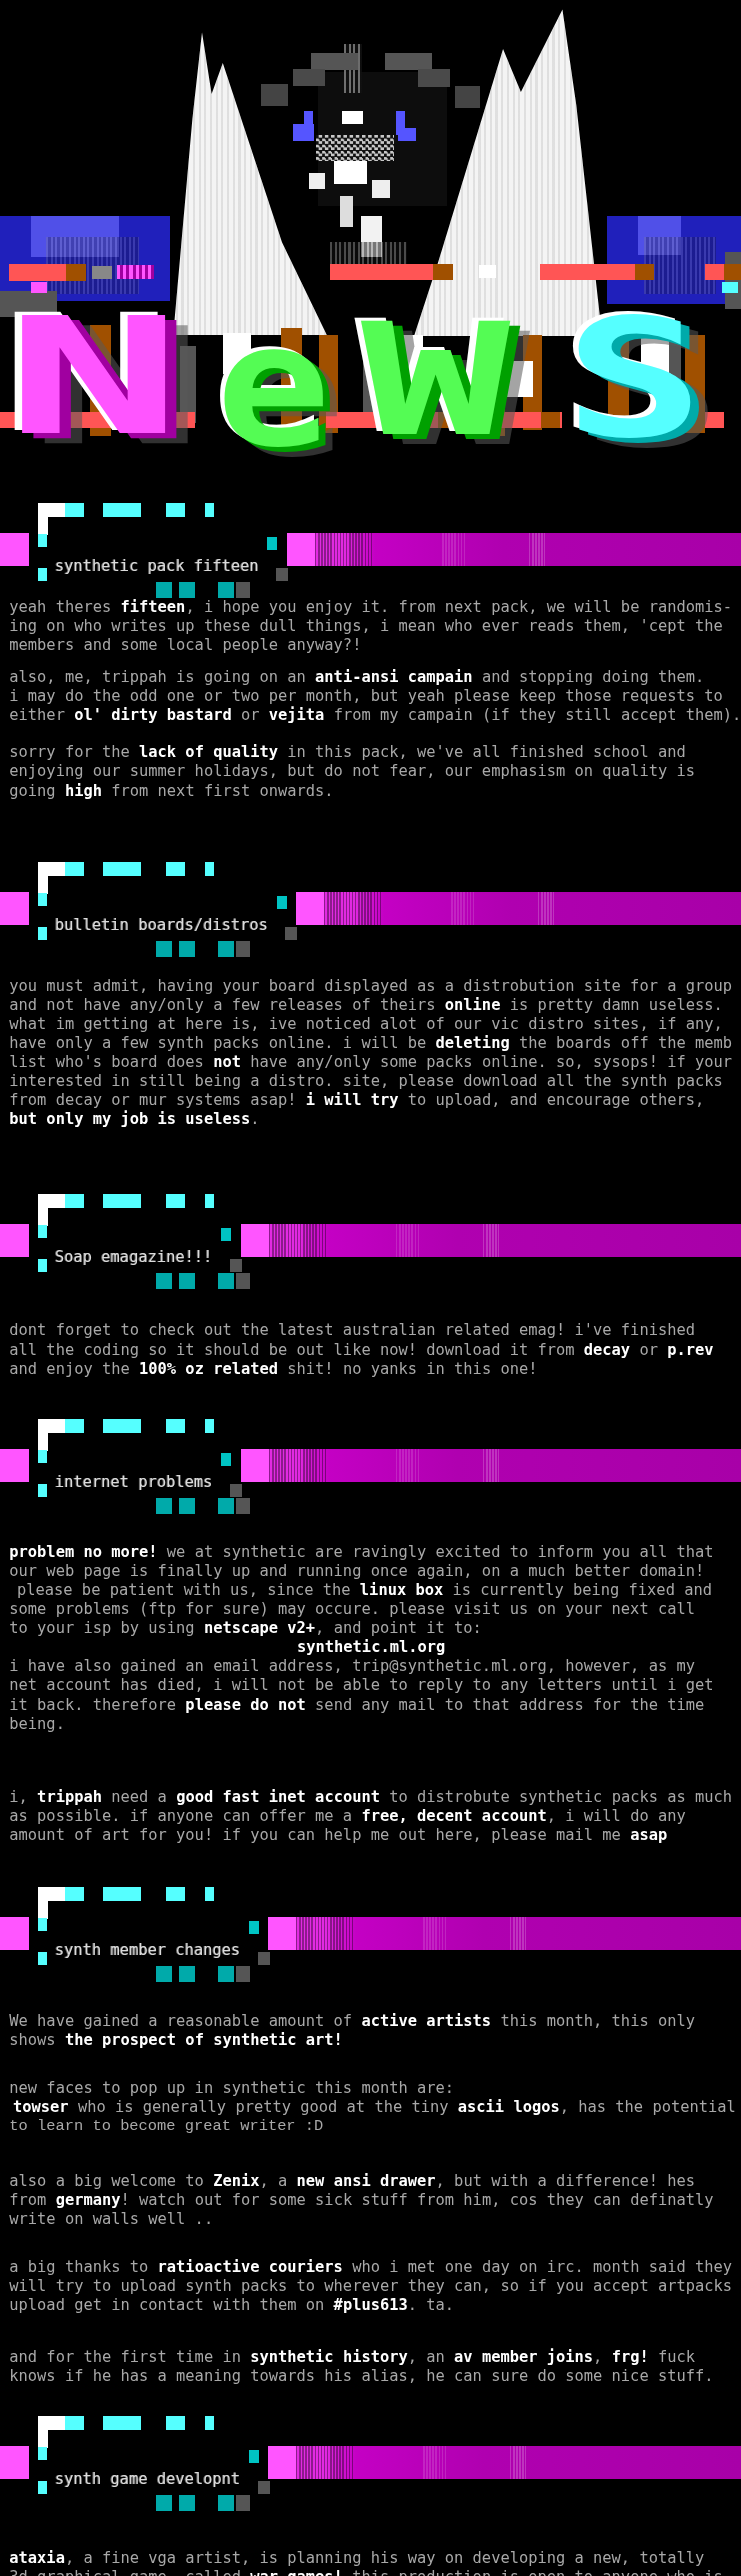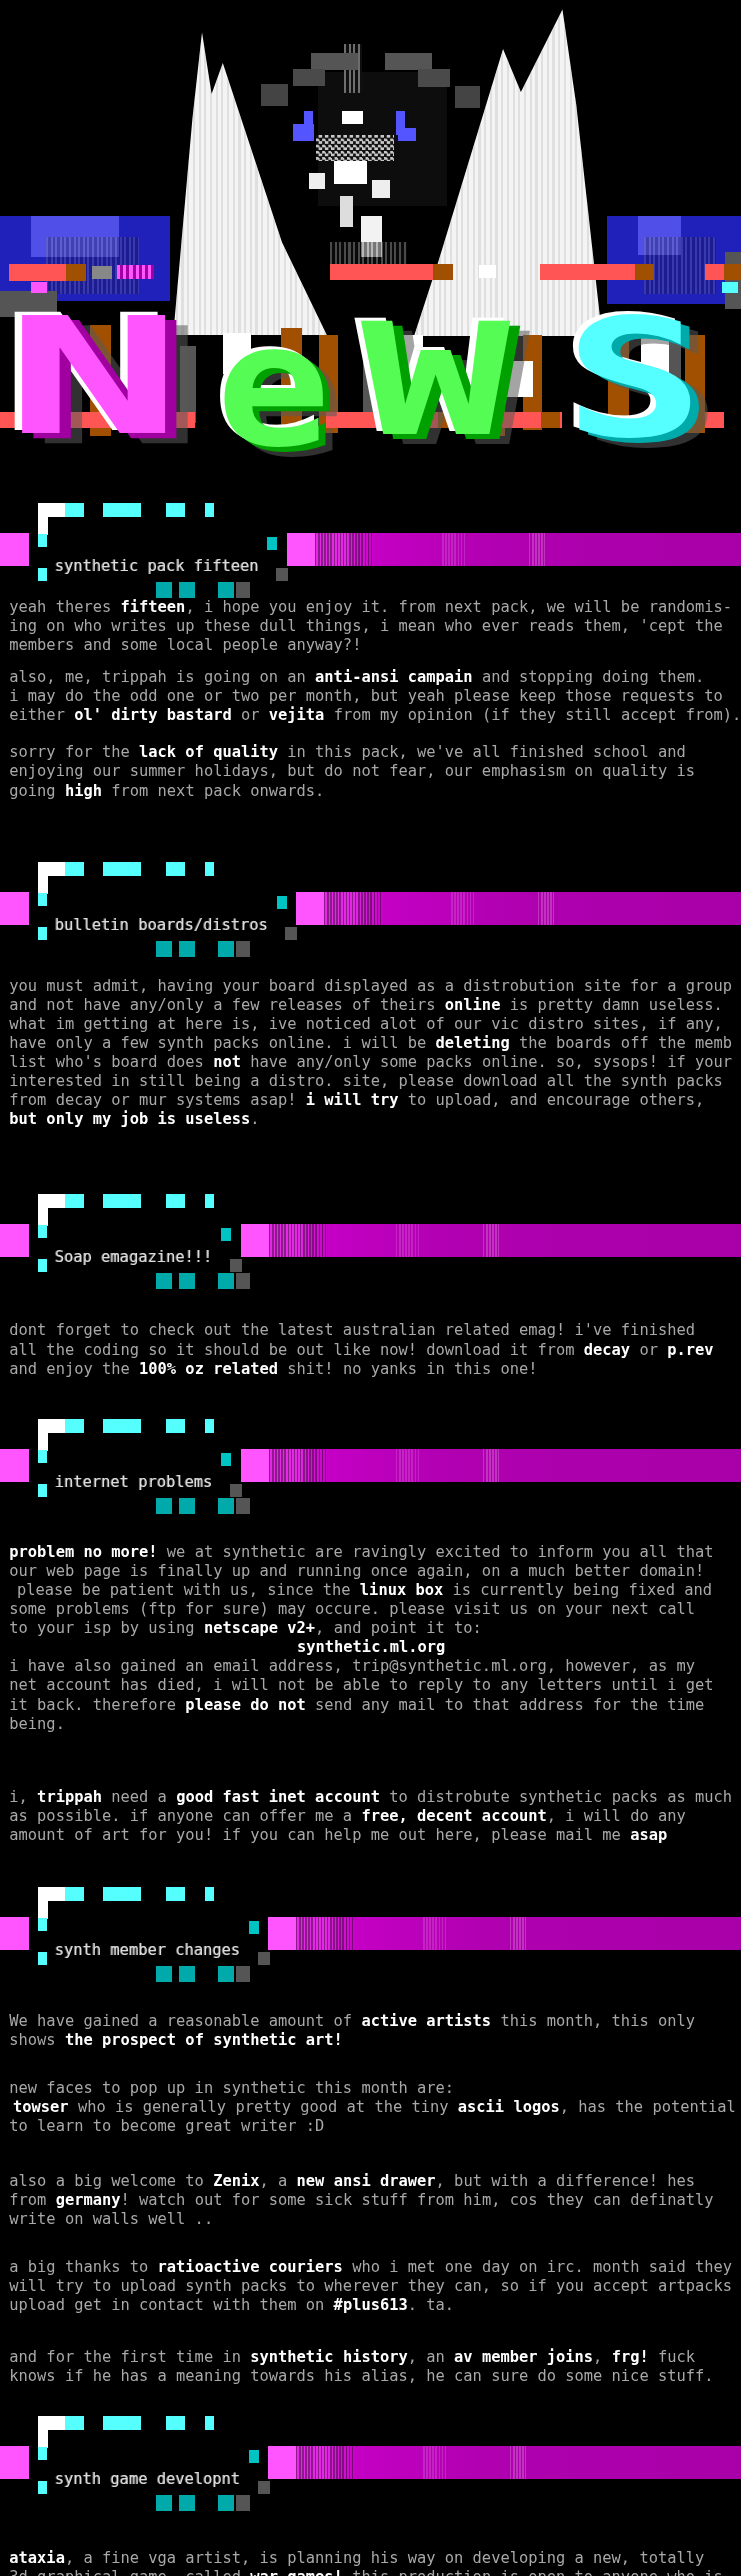--- a/index.html
+++ b/index.html
@@ -168,24 +168,24 @@
         <div class="teal t1"></div>
         <div class="teal t2"></div>
         <div class="teal t3"></div>
         <div class="tg"></div>
       </div>
       <div class="line" style="left: 9.3px; top: 598px;"><span class="t-n">yeah theres </span><span class="t-w">fifteen</span><span class="t-n">, i hope you enjoy it. from next pack, we will be randomis-</span></div>
       <div class="line" style="left: 9.3px; top: 617px;"><span class="t-n">ing on who writes up these dull things, i mean who ever reads them, 'cept the</span></div>
       <div class="line" style="left: 9.3px; top: 636px;"><span class="t-n">members and some local people anyway?!</span></div>
       <div class="line" style="left: 9.3px; top: 668px;"><span class="t-n">also, me, trippah is going on an </span><span class="t-w">anti-ansi campain</span><span class="t-n"> and stopping doing them.</span></div>
       <div class="line" style="left: 9.3px; top: 687px;"><span class="t-n">i may do the odd one or two per month, but yeah please keep those requests to</span></div>
-      <div class="line" style="left: 9.3px; top: 706px;"><span class="t-n">either </span><span class="t-w">ol' dirty bastard</span><span class="t-n"> or </span><span class="t-w">vejita</span><span class="t-n"> from my opinion (if they still accept from).</span></div>
+      <div class="line" style="left: 9.3px; top: 706px;"><span class="t-n">either </span><span class="t-w">ol' dirty bastard</span><span class="t-n"> or </span><span class="t-w">vejita</span><span class="t-n"> from my campain (if they still accept them).</span></div>
       <div class="line" style="left: 9.3px; top: 743px;"><span class="t-n">sorry for the </span><span class="t-w">lack of quality</span><span class="t-n"> in this pack, we've all finished school and</span></div>
       <div class="line" style="left: 9.3px; top: 762px;"><span class="t-n">enjoying our summer holidays, but do not fear, our emphasism on quality is</span></div>
-      <div class="line" style="left: 9.3px; top: 782px;"><span class="t-n">going </span><span class="t-w">high</span><span class="t-n"> from next pack onwards.</span></div>
+      <div class="line" style="left: 9.3px; top: 782px;"><span class="t-n">going </span><span class="t-w">high</span><span class="t-n"> from next first onwards.</span></div>
       <div class="hdr" style="top: 862px;">
         <div class="deco-white"></div>
         <div class="deco-stub"></div>
         <div class="dash d1"></div>
         <div class="dash d2"></div>
         <div class="dash d3"></div>
         <div class="dash d4"></div>
         <div class="tick1"></div>
         <div class="tick2"></div>
         <div class="mblock"></div>
@@ -292,21 +292,21 @@
         <div class="shadow" style="left: 258px;"></div>
         <div class="teal t1"></div>
         <div class="teal t2"></div>
         <div class="teal t3"></div>
         <div class="tg"></div>
       </div>
       <div class="line" style="left: 9.3px; top: 2012px;"><span class="t-n">We have gained a reasonable amount of </span><span class="t-w">active artists</span><span class="t-n"> this month, this only</span></div>
       <div class="line" style="left: 9.3px; top: 2031px;"><span class="t-n">shows </span><span class="t-w">the prospect of synthetic art!</span></div>
       <div class="line" style="left: 9.3px; top: 2079px;"><span class="t-n">new faces to pop up in synthetic this month are:</span></div>
       <div class="line" style="left: 13px; top: 2098px;"><span class="t-w">towser</span><span class="t-n"> who is generally pretty good at the tiny </span><span class="t-w">ascii logos</span><span class="t-n">, has the potential</span></div>
-      <div class="line" style="left: 9.3px; top: 2117px;"><span class="t-n">to learn to become great writer :D</span></div>
+      <div class="line" style="left: 9.3px; top: 2117px; font-family: Liberation Mono, monospace;"><span class="t-n">to learn to become great writer :D</span></div>
       <div class="line" style="left: 9.3px; top: 2172px;"><span class="t-n">also a big welcome to </span><span class="t-w">Zenix</span><span class="t-n">, a </span><span class="t-w">new ansi drawer</span><span class="t-n">, but with a difference! hes</span></div>
       <div class="line" style="left: 9.3px; top: 2191px;"><span class="t-n">from </span><span class="t-w">germany</span><span class="t-n">! watch out for some sick stuff from him, cos they can definatly</span></div>
       <div class="line" style="left: 9.3px; top: 2210px;"><span class="t-n">write on walls well ..</span></div>
       <div class="line" style="left: 9.3px; top: 2258px;"><span class="t-n">a big thanks to </span><span class="t-w">ratioactive couriers</span><span class="t-n"> who i met one day on irc. month said they</span></div>
       <div class="line" style="left: 9.3px; top: 2277px;"><span class="t-n">will try to upload synth packs to wherever they can, so if you accept artpacks</span></div>
       <div class="line" style="left: 9.3px; top: 2296px;"><span class="t-n">upload get in contact with them on </span><span class="t-w">#plus613</span><span class="t-n">. ta.</span></div>
       <div class="line" style="left: 9.3px; top: 2348px;"><span class="t-n">and for the first time in </span><span class="t-w">synthetic history</span><span class="t-n">, an </span><span class="t-w">av member joins</span><span class="t-n">, </span><span class="t-w">frg!</span><span class="t-n"> fuck</span></div>
       <div class="line" style="left: 9.3px; top: 2367px;"><span class="t-n">knows if he has a meaning towards his alias, he can sure do some nice stuff.</span></div>
       <div class="hdr" style="top: 2416px;">
         <div class="deco-white"></div>

